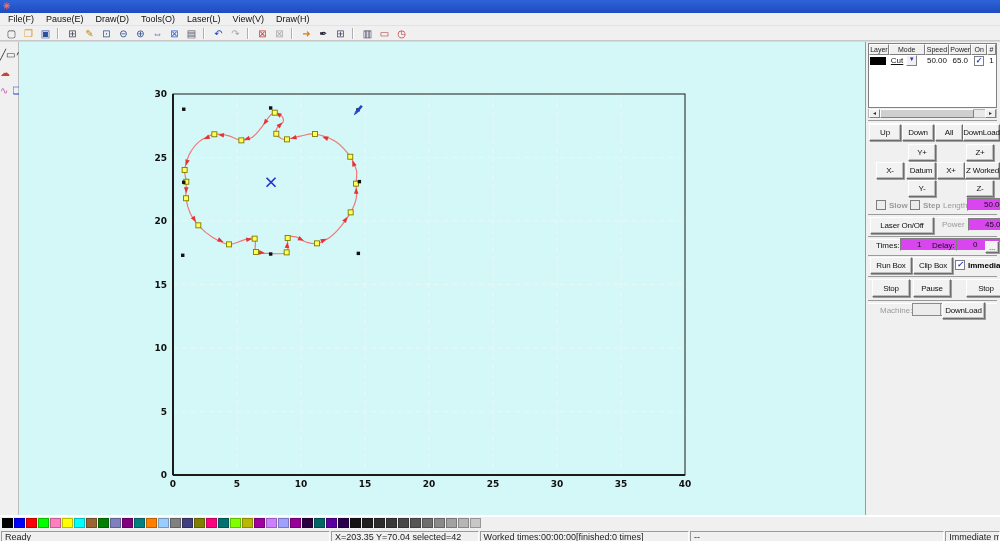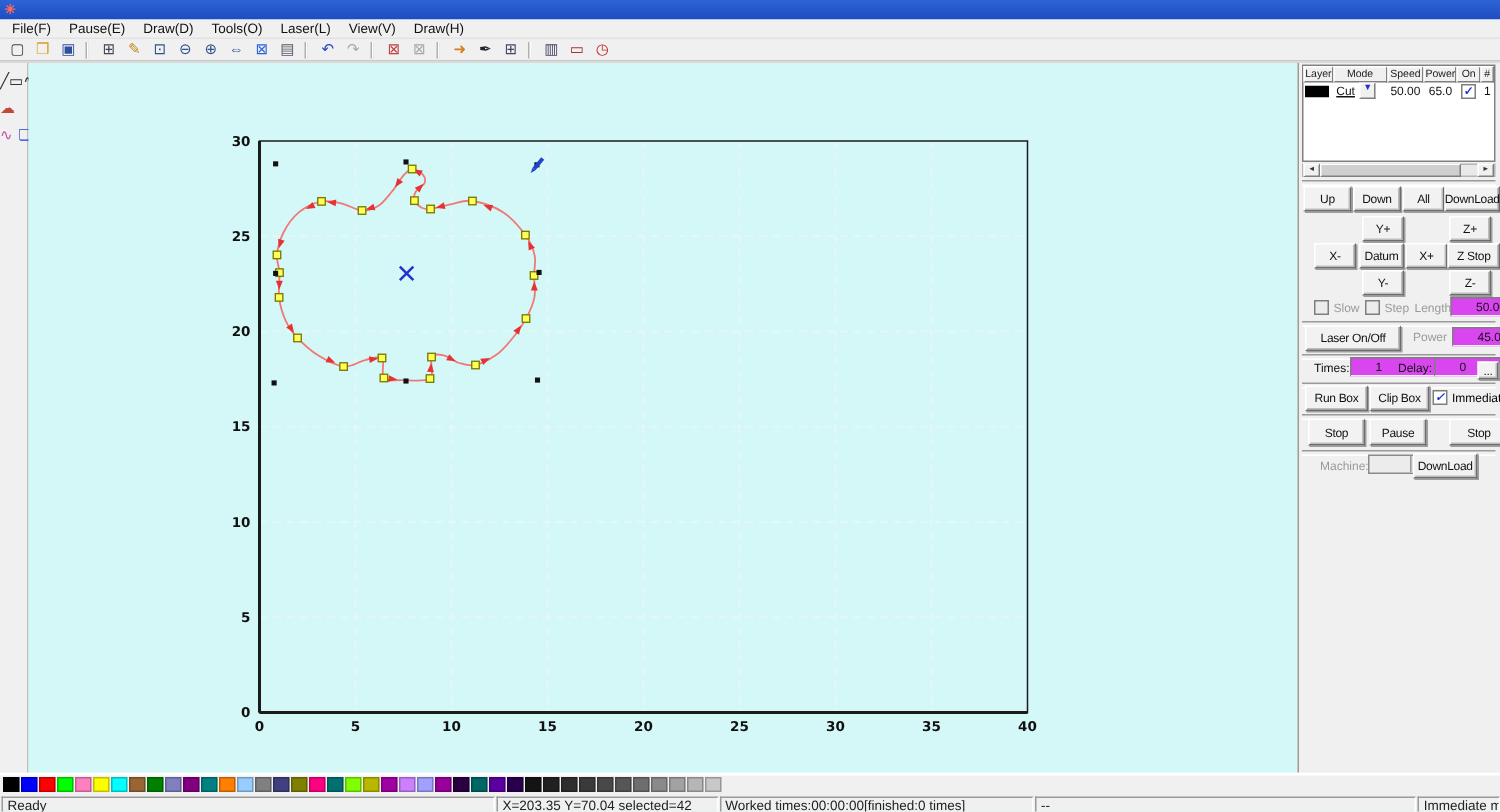--- a/index.html
+++ b/index.html
@@ -37,21 +37,21 @@
        letter-spacing:-0.2px;cursor:default;}
   .fld{position:absolute;background:#d946ef;border:1px solid #7e7e7e;
        border-bottom-color:#f2f2f2;border-right-color:#f2f2f2;
        font-size:8px;color:#111;padding:1px 16px;line-height:9px;}
   .lbl{position:absolute;font-size:8px;color:#111;}
   .gray{color:#9a9a9a;}
   .cb{position:absolute;display:flex;align-items:center;gap:3px;}
   .cb .box{width:8px;height:8px;background:#fff;border:1px solid #7e7e7e;display:inline-block;
            font-size:8px;line-height:8px;color:#2233cc;text-align:center;font-weight:bold;}
   .cb .box.gray-box{background:#ececec;}
-  .cb b{font-weight:normal;font-size:8px;}
+  .cb b{font-weight:bold;font-size:8px;}
   
   .lt{position:absolute;left:2px;top:1px;width:129px;height:65px;background:#fff;
       border:1px solid #808080;box-sizing:border-box;}
   .lt-head{display:flex;height:11px;}
   .lt-hc{background:#f0f0f0;border:1px solid #808080;border-top-color:#fff;border-left-color:#fff;
          font-size:7px;color:#222;text-align:center;line-height:9px;box-sizing:border-box;overflow:hidden;}
   .lt-row{display:flex;height:11px;align-items:center;}
   .lt-c{font-size:8px;color:#111;box-sizing:border-box;overflow:hidden;display:flex;align-items:center;}
   .swatch{width:16px;height:8px;margin-left:1px;}
   .dd{width:9px;height:9px;background:#f0f0f0;border:1px solid #808080;border-top-color:#fff;
@@ -257,21 +257,21 @@
     <div class="btn" style="left:3px;top:82px;width:30px;height:15px">Up</div>
     <div class="btn" style="left:36px;top:82px;width:30px;height:15px">Down</div>
     <div class="btn" style="left:69px;top:82px;width:26px;height:15px">All</div>
     <div class="btn" style="left:97px;top:82px;width:35px;height:15px">DownLoad</div>
 
     <div class="btn" style="left:42px;top:102px;width:26px;height:15px">Y+</div>
     <div class="btn" style="left:100px;top:102px;width:26px;height:15px">Z+</div>
     <div class="btn" style="left:10px;top:120px;width:26px;height:15px">X-</div>
     <div class="btn" style="left:40px;top:120px;width:28px;height:15px">Datum</div>
     <div class="btn" style="left:71px;top:120px;width:26px;height:15px">X+</div>
-    <div class="btn" style="left:99px;top:120px;width:33px;height:15px">Z Stop</div>
+    <div class="btn" style="left:99px;top:120px;width:33px;height:15px">Z Worked</div>
     <div class="btn" style="left:42px;top:138px;width:26px;height:15px">Y-</div>
     <div class="btn" style="left:100px;top:138px;width:26px;height:15px">Z-</div>
 
     <span class="cb" style="left:10px;top:158px">
       <i class="box gray-box"></i>
       <b class="gray">Slow</b>
     </span>
     <span class="cb" style="left:44px;top:158px">
       <i class="box gray-box"></i>
       <b class="gray">Step</b>

